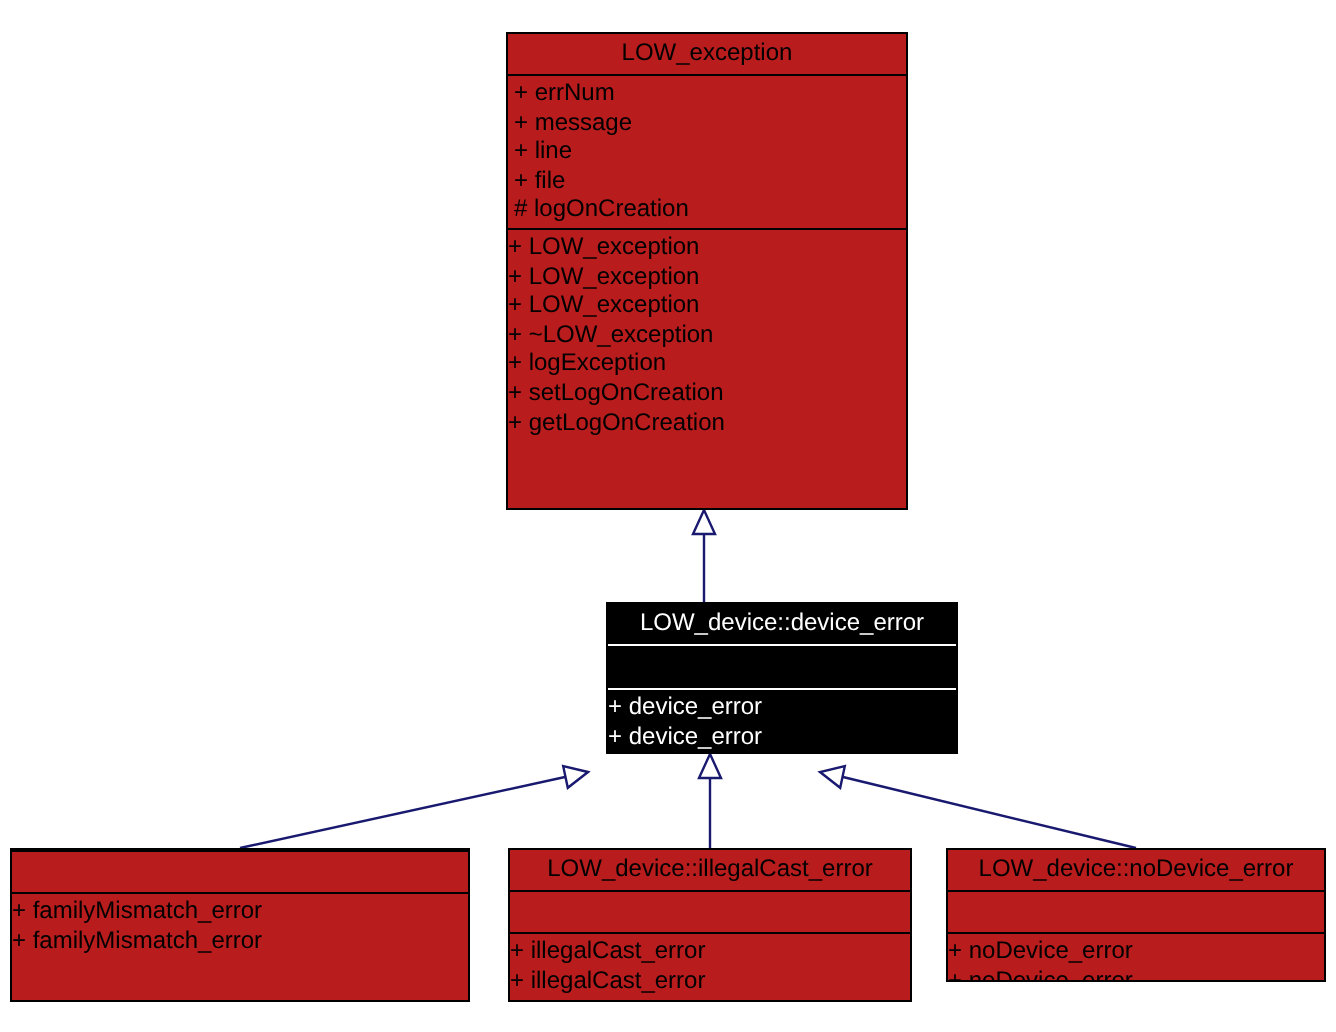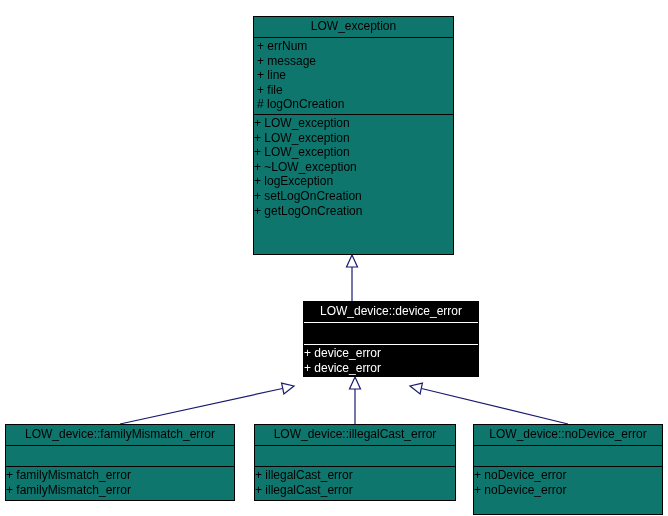--- a/index.html
+++ b/index.html
@@ -30,21 +30,21 @@
     top: 0;
     width: 668px;
     height: 516px;
     pointer-events: none;
   }
 
   .uml-class {
     position: absolute;
     box-sizing: border-box;
     border: 1px solid #000000;
-    background: #0f766e;
+    background: #b91c1c;
     color: #000000;
     overflow: hidden;
   }
 
   .uml-class.current {
     background: #000000;
     color: #ffffff;
     border-color: #000000;
   }
 
@@ -88,21 +88,21 @@
   }
   .empty-attrs-sm {
     height: 17px;
   }
 
   
   #class-low-exception     { left: 253px; top: 16px;  width: 201px; height: 239px; }
   #class-device-error      { left: 264px; top: 301px; width: 176px; height: 76px; margin-left: 39px;  }
   #class-family-mismatch   { left: 5px;   top: 424px; width: 230px; height: 77px;  }
   #class-illegal-cast      { left: 254px; top: 424px; width: 202px; height: 77px;  }
-  #class-no-device         { left: 473px; top: 424px; width: 190px; height: 91px;  }
+  #class-no-device         { left: 473px; top: 424px; width: 190px; height: 67px;  }
 </style>
 </head>
 <body>
 
 <div id="diagram-canvas">
 
   <svg id="edge-layer" width="668" height="516" viewBox="0 0 668 516" xmlns="http://www.w3.org/2000/svg">
 
     <g>
       <line x1="352" y1="301" x2="352" y2="267" stroke="#191970" stroke-width="1.2"></line>
@@ -152,21 +152,20 @@
     <div class="section-divider"></div>
     <div class="attr-list empty-attrs"></div>
     <div class="section-divider"></div>
     <div class="meth-list">
       <div class="meth-row">+ device_error</div>
       <div class="meth-row">+ device_error</div>
     </div>
   </div>
 
   <div class="uml-class" id="class-family-mismatch">
-    <div class="class-title">LOW_device::familyMismatch_error</div>
     <div class="section-divider"></div>
     <div class="attr-list empty-attrs-sm"></div>
     <div class="section-divider"></div>
     <div class="meth-list">
       <div class="meth-row">+ familyMismatch_error</div>
       <div class="meth-row">+ familyMismatch_error</div>
     </div>
   </div>
 
   <div class="uml-class" id="class-illegal-cast">

